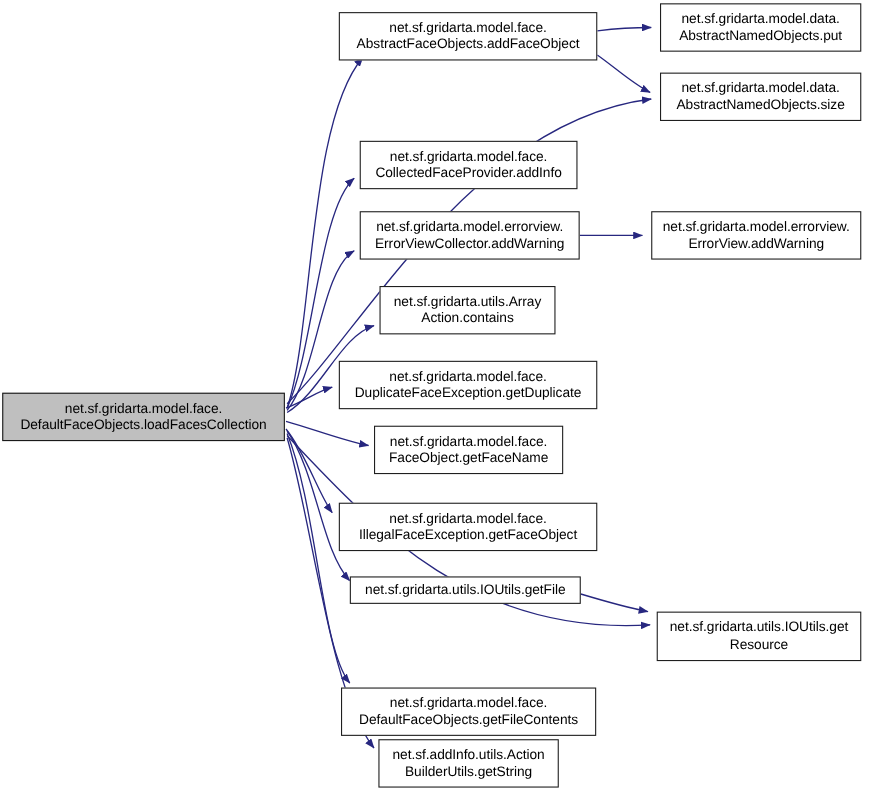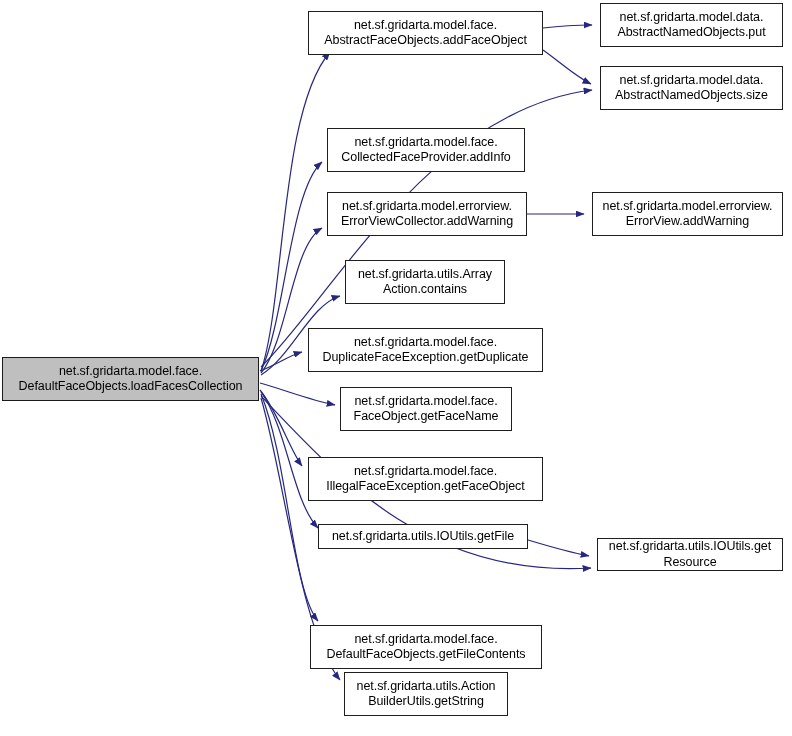--- a/index.html
+++ b/index.html
@@ -94,20 +94,20 @@
 ErrorView.addWarning</span></div>
       <div class="node" style="left: 345px; top: 260px; width: 160px; height: 44px;"><span class="label">net.sf.gridarta.utils.Array
 Action.contains</span></div>
       <div class="node" style="left: 308px; top: 328px; width: 235px; height: 44px;"><span class="label">net.sf.gridarta.model.face.
 DuplicateFaceException.getDuplicate</span></div>
       <div class="node" style="left: 340px; top: 387px; width: 172px; height: 44px;"><span class="label">net.sf.gridarta.model.face.
 FaceObject.getFaceName</span></div>
       <div class="node" style="left: 308px; top: 457px; width: 235px; height: 44px;"><span class="label">net.sf.gridarta.model.face.
 IllegalFaceException.getFaceObject</span></div>
       <div class="node" style="left: 318px; top: 524px; width: 210px; height: 25px;"><span class="label">net.sf.gridarta.utils.IOUtils.getFile</span></div>
-      <div class="node" style="left: 597px; top: 538px; width: 186px; height: 33px;"><span class="label">net.sf.gridarta.utils.IOUtils.get
+      <div class="node" style="left: 597px; top: 556px; width: 186px; height: 45px;"><span class="label">net.sf.gridarta.utils.IOUtils.get
 Resource</span></div>
       <div class="node" style="left: 310px; top: 625px; width: 232px; height: 44px;"><span class="label">net.sf.gridarta.model.face.
 DefaultFaceObjects.getFileContents</span></div>
-      <div class="node" style="left: 344px; top: 672px; width: 164px; height: 44px;"><span class="label">net.sf.gridarta.utils.Action
+      <div class="node" style="left: 344px; top: 672px; width: 164px; height: 44px;"><span class="label">net.sf.addInfo.utils.Action
 BuilderUtils.getString</span></div>
     </div>
 </div>
 
 </body></html>

